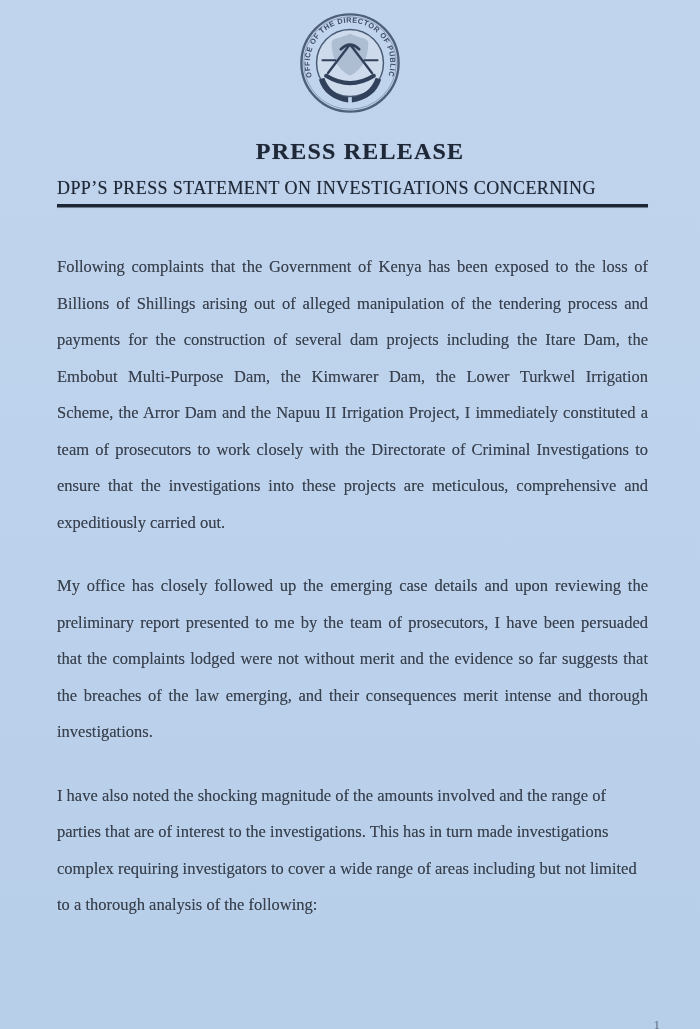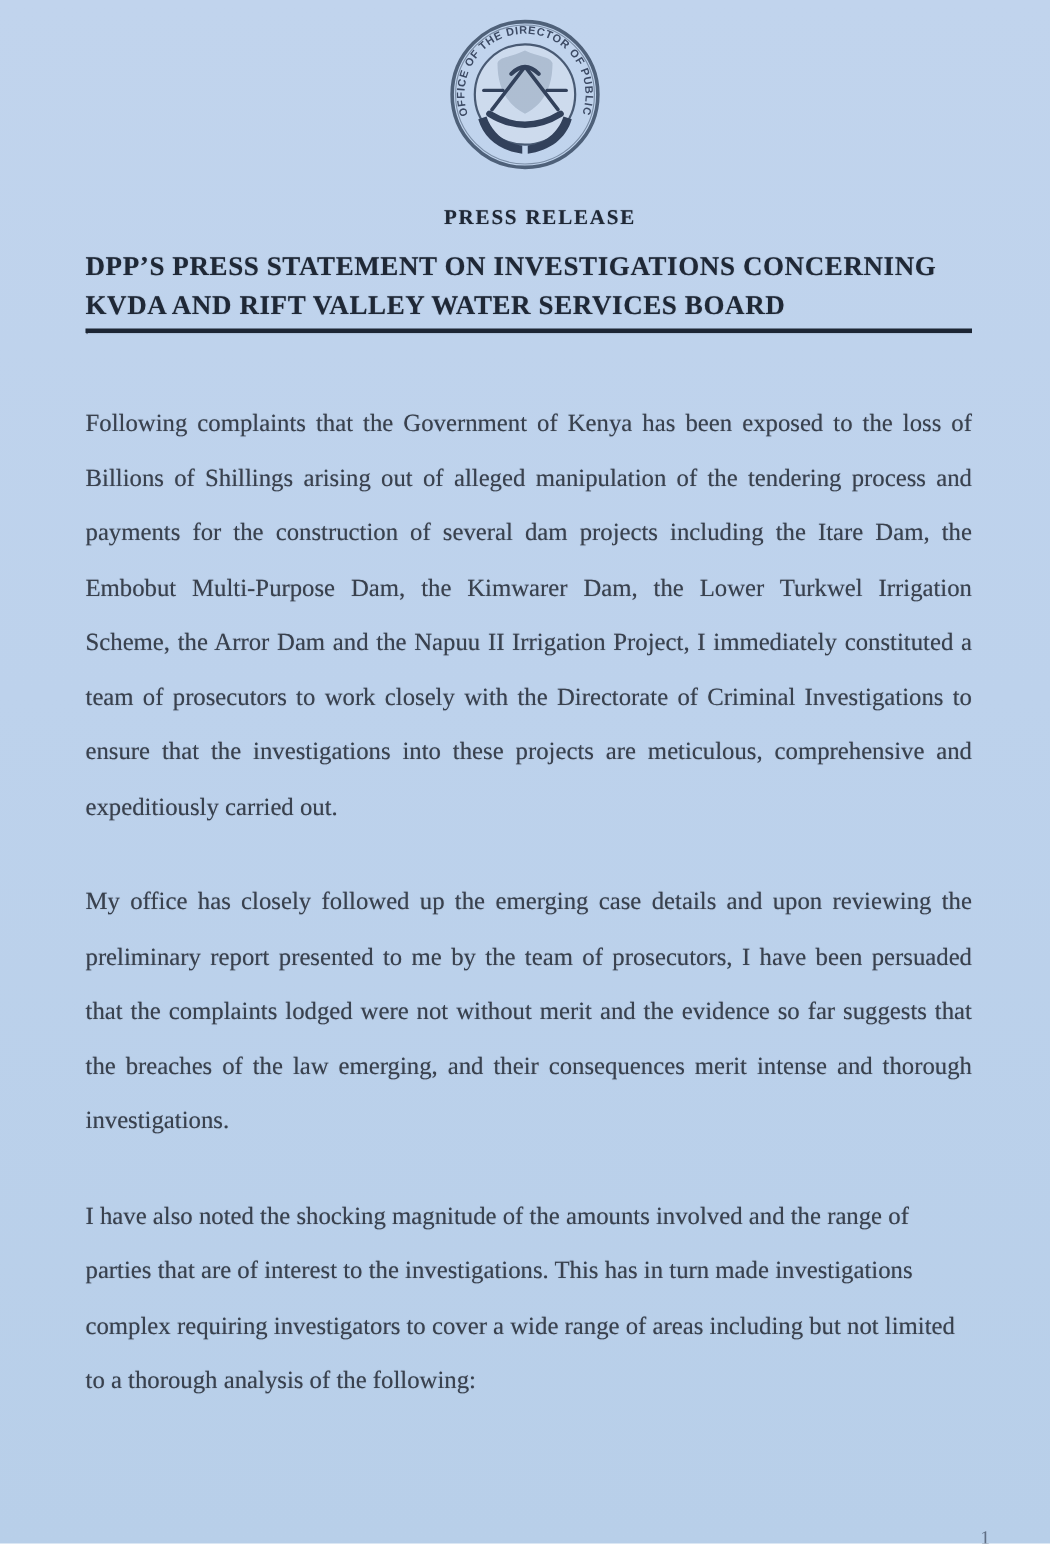--- a/index.html
+++ b/index.html
@@ -20,31 +20,31 @@
   }
   .seal-wrap {
     width: 110px;
     margin: 8px auto 0 auto;
     opacity: 0.93;
   }
   .seal-wrap svg { display: block; width: 110px; height: 110px; }
   .title {
     margin-top: 20px;
     text-align: center;
-    font-size: 14px;
+    font-size: 24px;
     font-weight: bold;
     letter-spacing: 1.2px;
     color: #1f2836;
     text-shadow: 0 0 0.7px rgba(31,40,54,0.55);
     margin-left: 20px;
   }
   .subtitle {
     margin: 10px 52px 0 57px;
     font-size: 18px;
-    font-weight: bold;
+    font-weight: normal;
     letter-spacing: 0.4px;
     line-height: 26px;
     color: #1f2836;
     text-shadow: 0 0 0.7px rgba(31,40,54,0.5);
   }
   .rule {
     margin: 3px 52px 0 57px;
     height: 0;
     border-top: 3.5px solid #1d2634;
     box-shadow: 0 0.5px 0.5px rgba(29,38,52,0.5);
@@ -109,21 +109,20 @@
         <path d="M26,78 C30,92 42,101 58,103 L58,97 C46,96 36,88 32,76 Z"></path>
         <path d="M94,78 C90,92 78,101 62,103 L62,97 C74,96 84,88 88,76 Z"></path>
       </g>
     </svg>
   </div>
 
   <div class="title">PRESS RELEASE</div>
 
   <div class="subtitle">
     <div>DPP’S PRESS STATEMENT ON INVESTIGATIONS CONCERNING</div>
-    <div>KVDA AND RIFT VALLEY WATER SERVICES BOARD</div>
   </div>
   <div class="rule"></div>
 
   <div class="content">
       <p>Following complaints that the Government of Kenya has been exposed to the loss of Billions of Shillings arising out of alleged manipulation of the tendering process and payments for the construction of several dam projects including the Itare Dam, the Embobut Multi-Purpose Dam, the Kimwarer Dam,  the Lower Turkwel Irrigation Scheme, the Arror  Dam and the Napuu II Irrigation Project, I immediately constituted a team of prosecutors to work closely with the Directorate of Criminal Investigations to ensure that the investigations into these projects are meticulous, comprehensive and expeditiously carried out.</p>
       <p>My office has closely followed up the emerging case details and upon reviewing the preliminary report presented to me by the team of prosecutors, I have been persuaded that the complaints lodged were not without merit and the evidence so far suggests that the breaches of the law emerging, and their consequences merit intense and thorough investigations.</p>
       <p>I have also noted the shocking magnitude of the amounts involved and the range of parties that are of interest to the investigations.  This has in turn made investigations complex requiring investigators to cover a wide range of areas including but not limited to a thorough analysis of the following:</p>
     </div>
 
   <div class="page-number">1</div>

